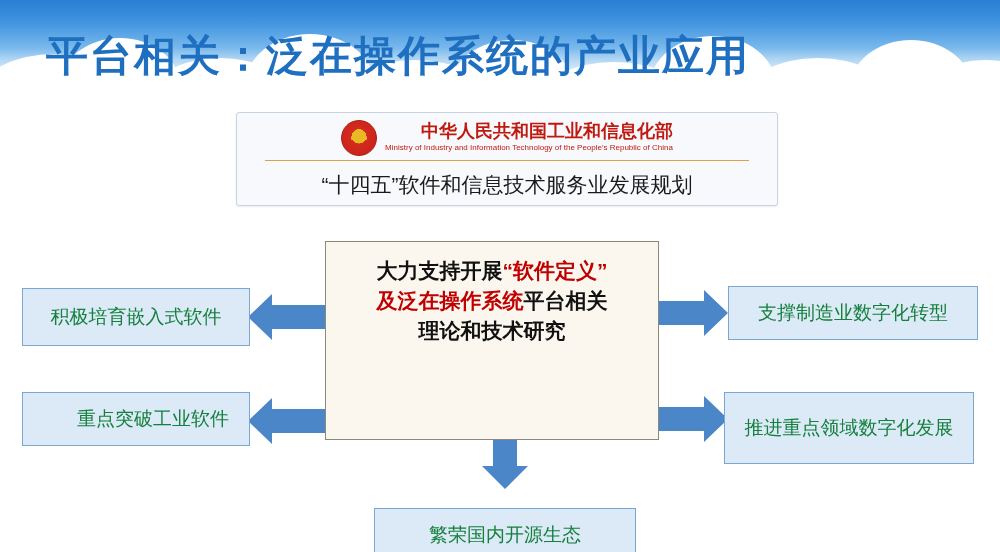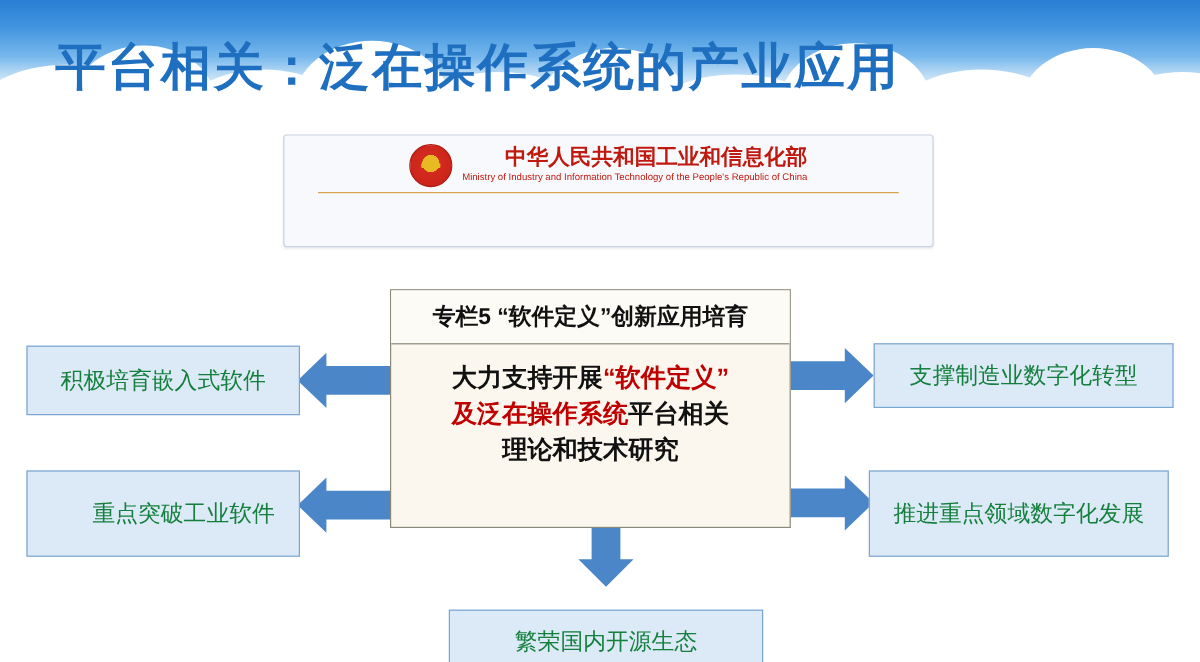--- a/index.html
+++ b/index.html
@@ -154,21 +154,21 @@
     border: 1px solid #7aa6d2;
     box-sizing: border-box;
     display: flex;
     align-items: center;
     justify-content: center;
     font-size: 19px;
     color: #15803d;
     white-space: nowrap;
   }
   #box-left-top    { left: 22px;  top: 288px; width: 228px; height: 58px; }
-  #box-left-bottom { left: 22px;  top: 392px; width: 228px; height: 72px; padding-left: 34px; }
+  #box-left-bottom { left: 22px;  top: 392px; width: 228px; height: 54px; padding-left: 34px; }
   #box-right-top   { left: 728px; top: 286px; width: 250px; height: 54px; }
   #box-right-bottom{ left: 724px; top: 392px; width: 250px; height: 72px; }
   #box-bottom      { left: 374px; top: 481px; width: 262px; height: 54px; margin-top: 27px; }
 
   
   .arrow { position: absolute; }
 
   
   .nowrap { white-space: nowrap; }
 </style>
@@ -193,20 +193,21 @@
 <div class="slide-title">平台相关：泛在操作系统的产业应用</div>
 
 <div class="ministry-card">
   <div class="ministry-row">
     <div class="emblem"></div>
     <div>
       <div class="ministry-cn">中华人民共和国工业和信息化部</div>
       <div class="ministry-en">Ministry of Industry and Information Technology of the People's Republic of China</div>
     </div>
   </div>
+  <div class="plan-title">“十四五”软件和信息技术服务业发展规划</div>
 </div>
 
 <svg class="arrow" style="left:0; top:0;" width="1000" height="552">
 
   <g>
     <polygon points="325,305 272,305 272,294 248,317 272,340 272,329 325,329" fill="#4a86c8"></polygon>
   </g>
 
   <g>
     <polygon points="325,409 272,409 272,398 248,421 272,444 272,433 325,433" fill="#4a86c8"></polygon>
@@ -219,21 +220,20 @@
   <g>
     <polygon points="659,407 704,407 704,396 728,419 704,442 704,431 659,431" fill="#4a86c8"></polygon>
   </g>
 
   <g>
     <polygon points="493,440 517,440 517,466 528,466 505,489 482,466 493,466" fill="#4a86c8"></polygon>
   </g>
 </svg>
 
 <div class="center-box">
-  <div class="center-head">专栏5 “软件定义”创新应用培育</div>
   <div class="center-body">
     <div class="nowrap"><span>大力支持开展</span><span class="hl-red">“软件定义”</span></div>
     <div class="nowrap"><span class="hl-red">及泛在操作系统</span><span>平台相关</span></div>
     <div class="nowrap">理论和技术研究</div>
   </div>
 </div>
 
 <div class="lbox" id="box-left-top">积极培育嵌入式软件</div>
 <div class="lbox" id="box-left-bottom">重点突破工业软件</div>
 <div class="lbox" id="box-right-top">支撑制造业数字化转型</div>

